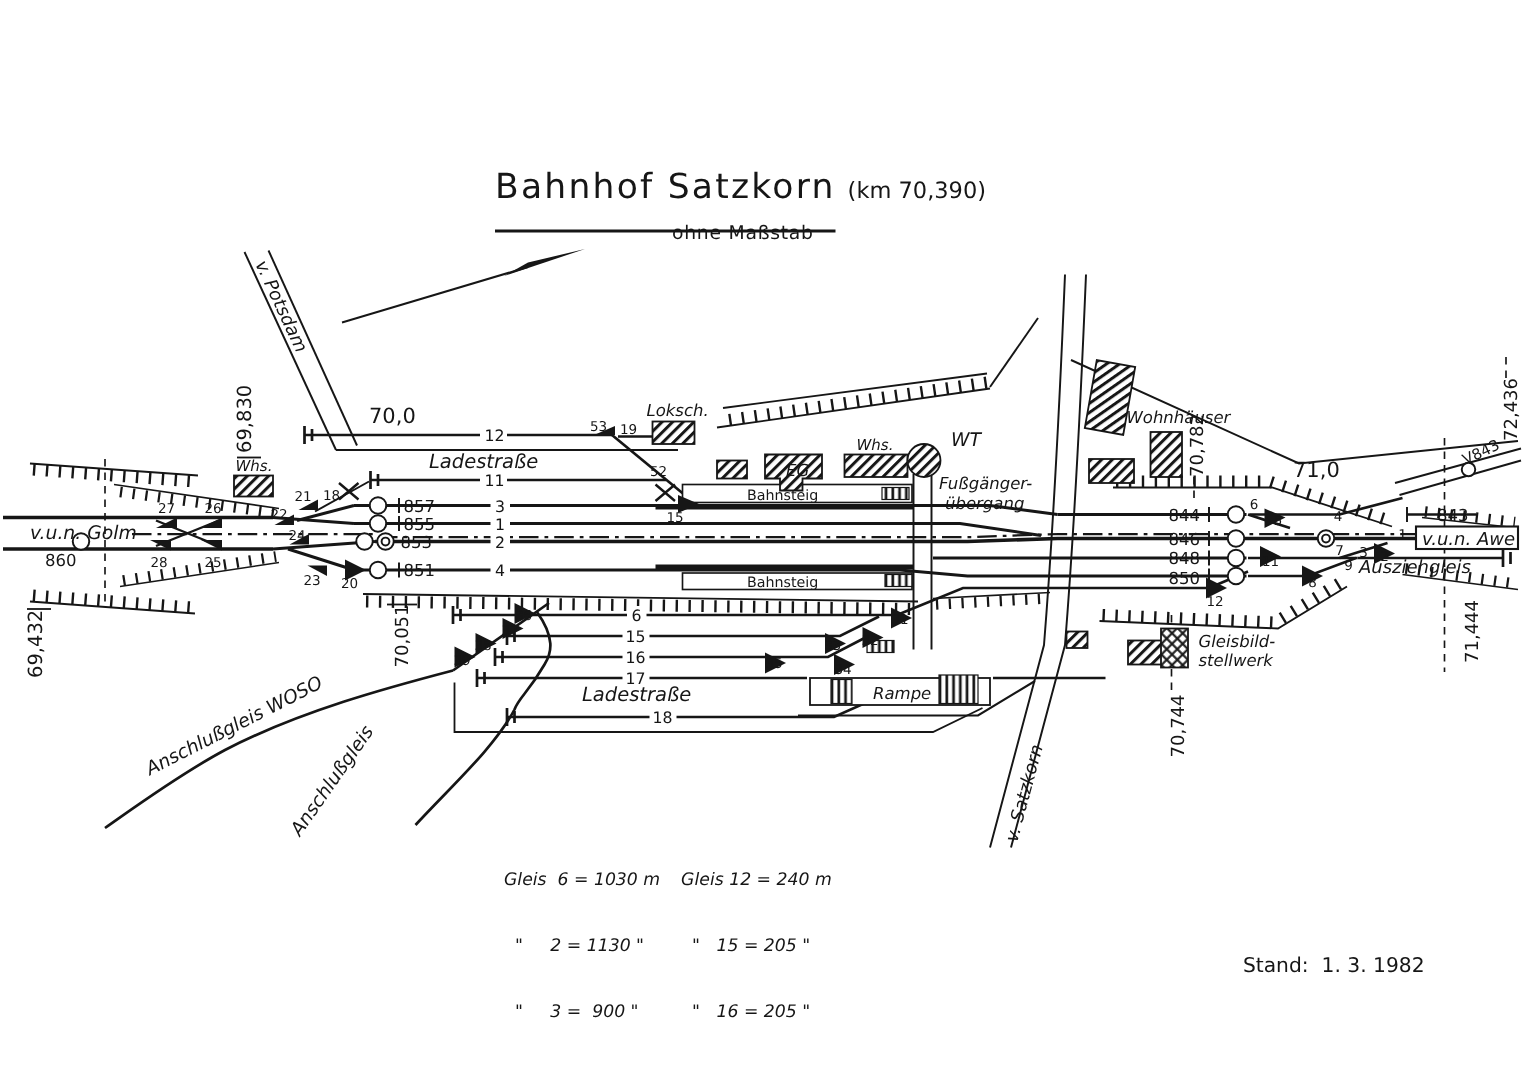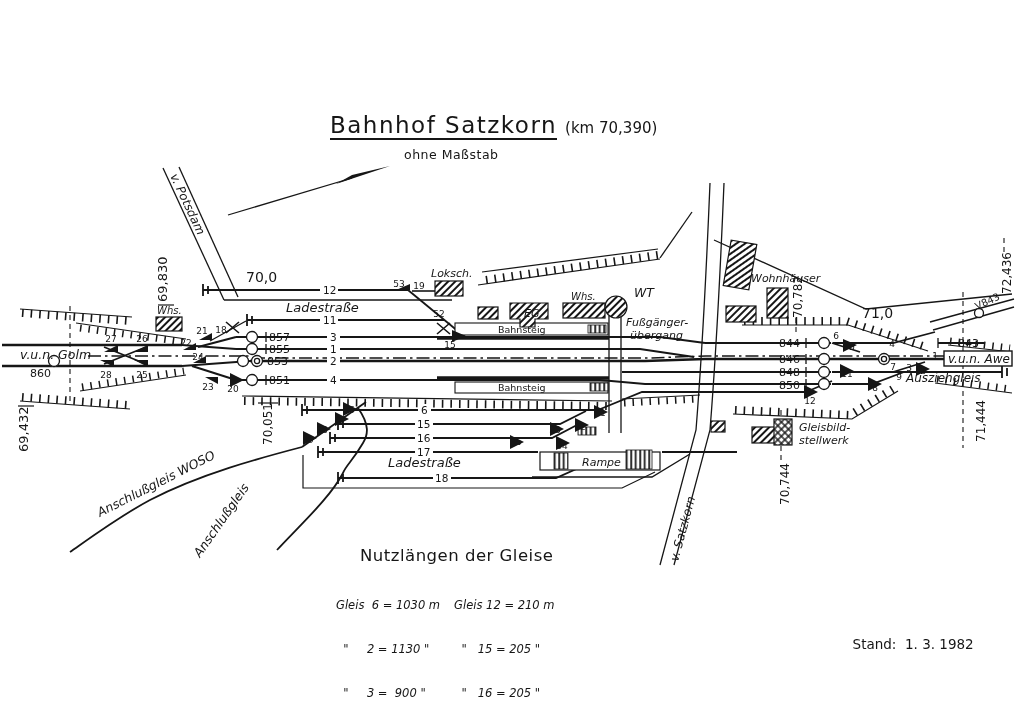--- a/index.html
+++ b/index.html
@@ -5,29 +5,29 @@
   html,body{margin:0;padding:0;background:#fff;}
   .page{position:relative;width:1024px;height:724px;background:#fff;overflow:hidden;
         font-family:"DejaVu Sans",sans-serif;color:#161616;}
   svg{position:absolute;left:0;top:0;}
   svg text{fill:#161616;font-family:"DejaVu Sans",sans-serif;}
   .lbl{font-style:italic;}
   .num{font-style:normal;}
   .title-block{position:absolute;left:330px;top:112px;width:420px;text-align:left;}
   .title-line{white-space:nowrap;}
   .title-main{font-size:23px;letter-spacing:1.5px;border-bottom:2.4px solid #161616;
-              padding-bottom:0;font-weight:500;}
+              padding-bottom:15px;font-weight:500;}
   .title-km{font-size:15px;margin-left:8px;}
-  .title-sub{font-size:12.5px;margin-top:9px;margin-left:74px;letter-spacing:0.5px;}
+  .title-sub{font-size:12.5px;margin-top:9px;margin-left:118px;letter-spacing:0.5px;}
   .legend{position:absolute;left:336px;top:546px;width:230px;}
   .legend-title{font-size:16.5px;font-weight:500;letter-spacing:0.5px;margin-left:24px;
                 white-space:pre;}
   .legend-cols{display:flex;gap:14px;margin-top:4px;}
   .legend-col{font-size:11.5px;font-style:italic;line-height:14.6px;white-space:pre;}
-  .stand{position:absolute;left:844px;top:620px;font-size:13.5px;white-space:pre;}
+  .stand{position:absolute;left:820px;top:620px;font-size:13.5px;white-space:pre;}
   .stand b{font-weight:500;}
 </style>
 </head>
 <body>
 
 <div class="page">
 
 <svg width="1024" height="724" viewBox="0 0 1024 724">
   <defs>
     <pattern id="hatch" width="5" height="5" patternUnits="userSpaceOnUse" patternTransform="rotate(45)">
@@ -372,32 +372,31 @@
 </svg>
 
 <div class="title-block">
   <div class="title-line">
     <span class="title-main">Bahnhof Satzkorn</span><span class="title-km">(km 70,390)</span>
   </div>
   <div class="title-sub">ohne Maßstab</div>
 </div>
 
 <div class="legend">
-  <div class="legend-title">Nutzlängen der Gleise</div>
   <div class="legend-cols">
     <div class="legend-col">
       <div>Gleis  6 = 1030 m</div>
       <div>  "     2 = 1130 "</div>
       <div>  "     3 =  900 "</div>
       
       
       
     </div>
     <div class="legend-col">
-      <div>Gleis 12 = 210 m</div>
+      <div>Gleis 12 = 240 m</div>
       <div>  "   15 = 205 "</div>
       <div>  "   16 = 205 "</div>
       
       
     </div>
   </div>
 </div>
 
 <div class="stand">
   <b>Stand:</b>&nbsp;&nbsp;<span>1. 3. 1982</span>

